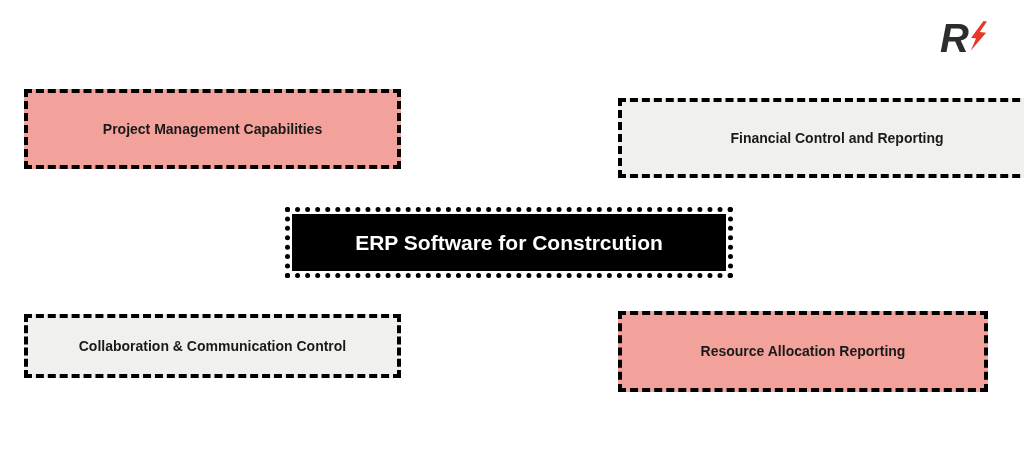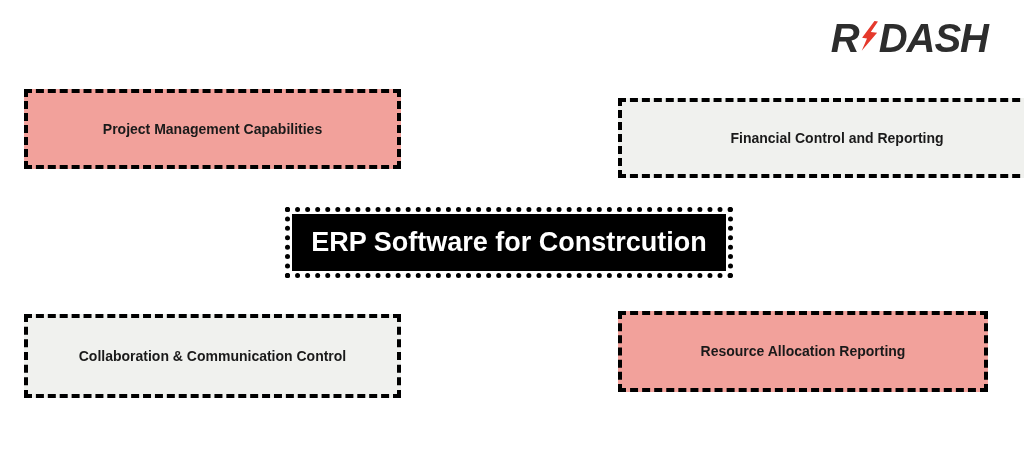--- a/index.html
+++ b/index.html
@@ -46,21 +46,21 @@
     font-size: 14px;
     line-height: 1.3;
     color: #1a1a1a;
     padding: 6px 14px;
   }
   .pink { background: #f2a19b; }
   .gray { background: #f0f1ee; }
 
   .box-project   { left: 24px;  top: 89px;  width: 377px; height: 80px; }
   .box-financial { left: 618px; top: 98px;  width: 438px; height: 80px; }
-  .box-collab    { left: 24px;  top: 314px; width: 377px; height: 84px; }
+  .box-collab    { left: 24px;  top: 314px; width: 377px; height: 64px; }
   .box-resource  { left: 618px; top: 311px; width: 370px; height: 81px; }
 
   
   .center-wrap {
     position: absolute;
     left: 285px;
     top: 207px;
     width: 448px;
     height: 71px;
     box-sizing: border-box;
@@ -71,36 +71,35 @@
     width: 100%;
     height: 100%;
     box-sizing: border-box;
     background: #000000;
     color: #ffffff;
     display: flex;
     align-items: center;
     justify-content: center;
     text-align: center;
     font-weight: 700;
-    font-size: 27px;
+    font-size: 21px;
   }
 </style>
 </head>
 <body>
 
 <div class="canvas">
 
   <div class="logo">
     <span>R</span>
     <span class="bolt">
       <svg viewBox="0 0 24 44" width="17" height="38" aria-hidden="true">
         <polygon points="16,0 2,26 9,26 4,44 22,16 13,16 21,0" fill="#e5392c"></polygon>
       </svg>
     </span>
-    <span>DASH</span>
   </div>
 
   <div class="diagram-box pink box-project">
     <span>Project Management Capabilities</span>
   </div>
 
   <div class="diagram-box gray box-financial">
     <span>Financial Control and Reporting</span>
   </div>
 

